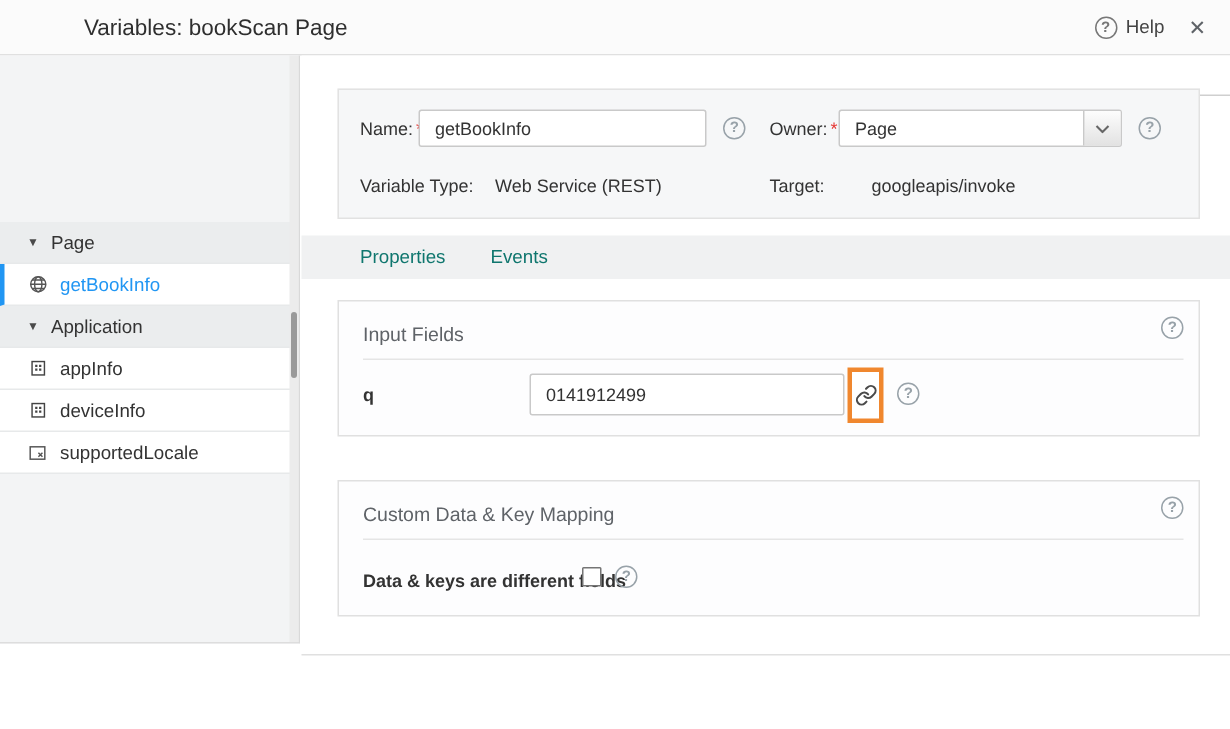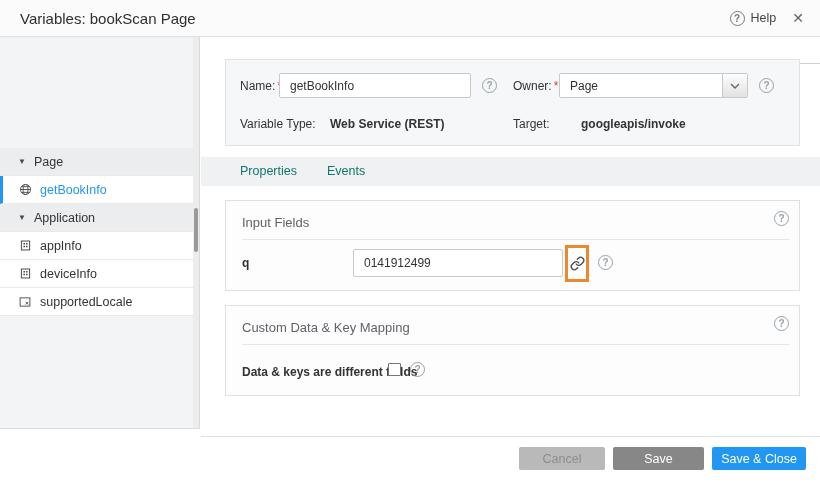--- a/index.html
+++ b/index.html
@@ -1,21 +1,21 @@
 <!DOCTYPE html>
 <html><head>
 <meta charset="utf-8">
 <style>
   html,body{margin:0;padding:0;background:#e9e9e9;}
   #app{position:relative;width:820px;height:486px;background:#fff;overflow:hidden;
        font-family:"Liberation Sans",sans-serif;color:#333;font-size:12px;}
 
   
   .header{position:absolute;top:0;left:0;right:0;height:36px;background:#fbfbfb;
-          border-bottom:1px solid #e0e0e0;display:flex;align-items:center;}
+          border-bottom:1px solid #e0e0e0;display:flex;align-items:center;padding-left:36px;}
   .title{margin-left:20px;font-size:15px;color:#2f2f2f;}
   .header-right{position:absolute;right:16px;top:0;height:36px;display:flex;align-items:center;gap:16px;}
   .help-btn{display:flex;align-items:center;gap:6px;font-size:12.5px;color:#444;cursor:pointer;}
   .close-btn{font-size:14px;color:#5f6368;cursor:pointer;line-height:1;}
 
   
   .qicon{width:15px;height:15px;border:1px solid #98a2a9;border-radius:50%;color:#98a2a9;
          font-size:10px;font-weight:700;display:inline-flex;align-items:center;justify-content:center;
          box-sizing:border-box;background:transparent;flex:0 0 auto;}
   .qicon.dark{border-color:#777;color:#777;}
@@ -59,32 +59,32 @@
   .name-input{position:absolute;left:53px;top:13px;width:192px;height:25px;box-sizing:border-box;
               border:1px solid #c9c9c9;border-radius:2px;padding:0 0 0 10px;font-size:12px;color:#333;
               font-family:"Liberation Sans",sans-serif;background:#fff;}
   .q-name{position:absolute;left:256px;top:18px;}
   .owner-select{position:absolute;left:333px;top:13px;width:189px;height:25px;background:#fff;
                 border:1px solid #c9c9c9;border-radius:2px;box-sizing:border-box;display:flex;align-items:center;cursor:pointer;}
   .owner-value{flex:1;padding-left:10px;font-size:12px;color:#333;}
   .owner-chev{width:24px;height:100%;border-left:1px solid #c9c9c9;
               background:linear-gradient(#fdfdfd,#e2e2e2);display:flex;align-items:center;justify-content:center;}
   .q-owner{position:absolute;left:533px;top:18px;}
-  .bold-val{font-weight:700;color:#2f2f2f;}
+  .bold-val{font-weight:400;color:#2f2f2f;}
 
   .tabs-bar{position:absolute;left:0;top:120px;width:100%;height:29px;background:#f0f1f2;
             display:flex;padding-left:24px;box-sizing:border-box;}
   .tab{padding:0 15px;line-height:29px;font-size:12.5px;color:#0f766e;cursor:pointer;}
   .tab.active{position:relative;top:-4px;height:37px;line-height:34px;background:#fff;
               border-top:3px solid #2196f3;font-weight:700;color:#222;box-sizing:border-box;}
 
   .section{position:absolute;left:24px;width:575px;height:91px;border:1px solid #e0e0e0;
            background:#fdfdfe;box-sizing:border-box;}
   #sec-input{top:163px;}
-  #sec-custom{top:268px;text-align:center;}
+  #sec-custom{top:283px;text-align:center;}
   .sec-title{position:absolute;left:16px;top:14px;font-size:13px;color:#5f6368;}
   .sec-q{position:absolute;right:10px;top:10px;}
   .sec-divider{position:absolute;left:16px;right:10px;top:38px;border-top:1px solid #e5e5e5;}
 
   .q-label{position:absolute;left:16px;top:55px;font-weight:700;font-size:12px;color:#333;}
   .q-input{position:absolute;left:127px;top:48px;width:210px;height:28px;box-sizing:border-box;
            border:1px solid #c9c9c9;border-radius:2px;padding:0 0 0 10px;font-size:12px;color:#333;
            font-family:"Liberation Sans",sans-serif;background:#fff;}
   .bind-box{position:absolute;left:339px;top:44px;width:24px;height:37px;border:3px solid #f0872e;
             background:#fff;box-sizing:border-box;display:flex;align-items:center;justify-content:center;cursor:pointer;}
@@ -231,19 +231,14 @@
       <div class="sec-title">Custom Data &amp; Key Mapping</div>
       <span class="qicon sec-q">?</span>
       <div class="sec-divider"></div>
 
       <span class="chk-label">Data &amp; keys are different fields</span>
       <span class="checkbox"></span>
       <span class="qicon q-chk">?</span>
     </div>
   </div>
 
-  <div class="footer-buttons">
-    <div class="btn btn-cancel">Cancel</div>
-    <div class="btn btn-save">Save</div>
-    <div class="btn btn-saveclose">Save &amp; Close</div>
-  </div>
 
 </div>
 
 </body></html>

